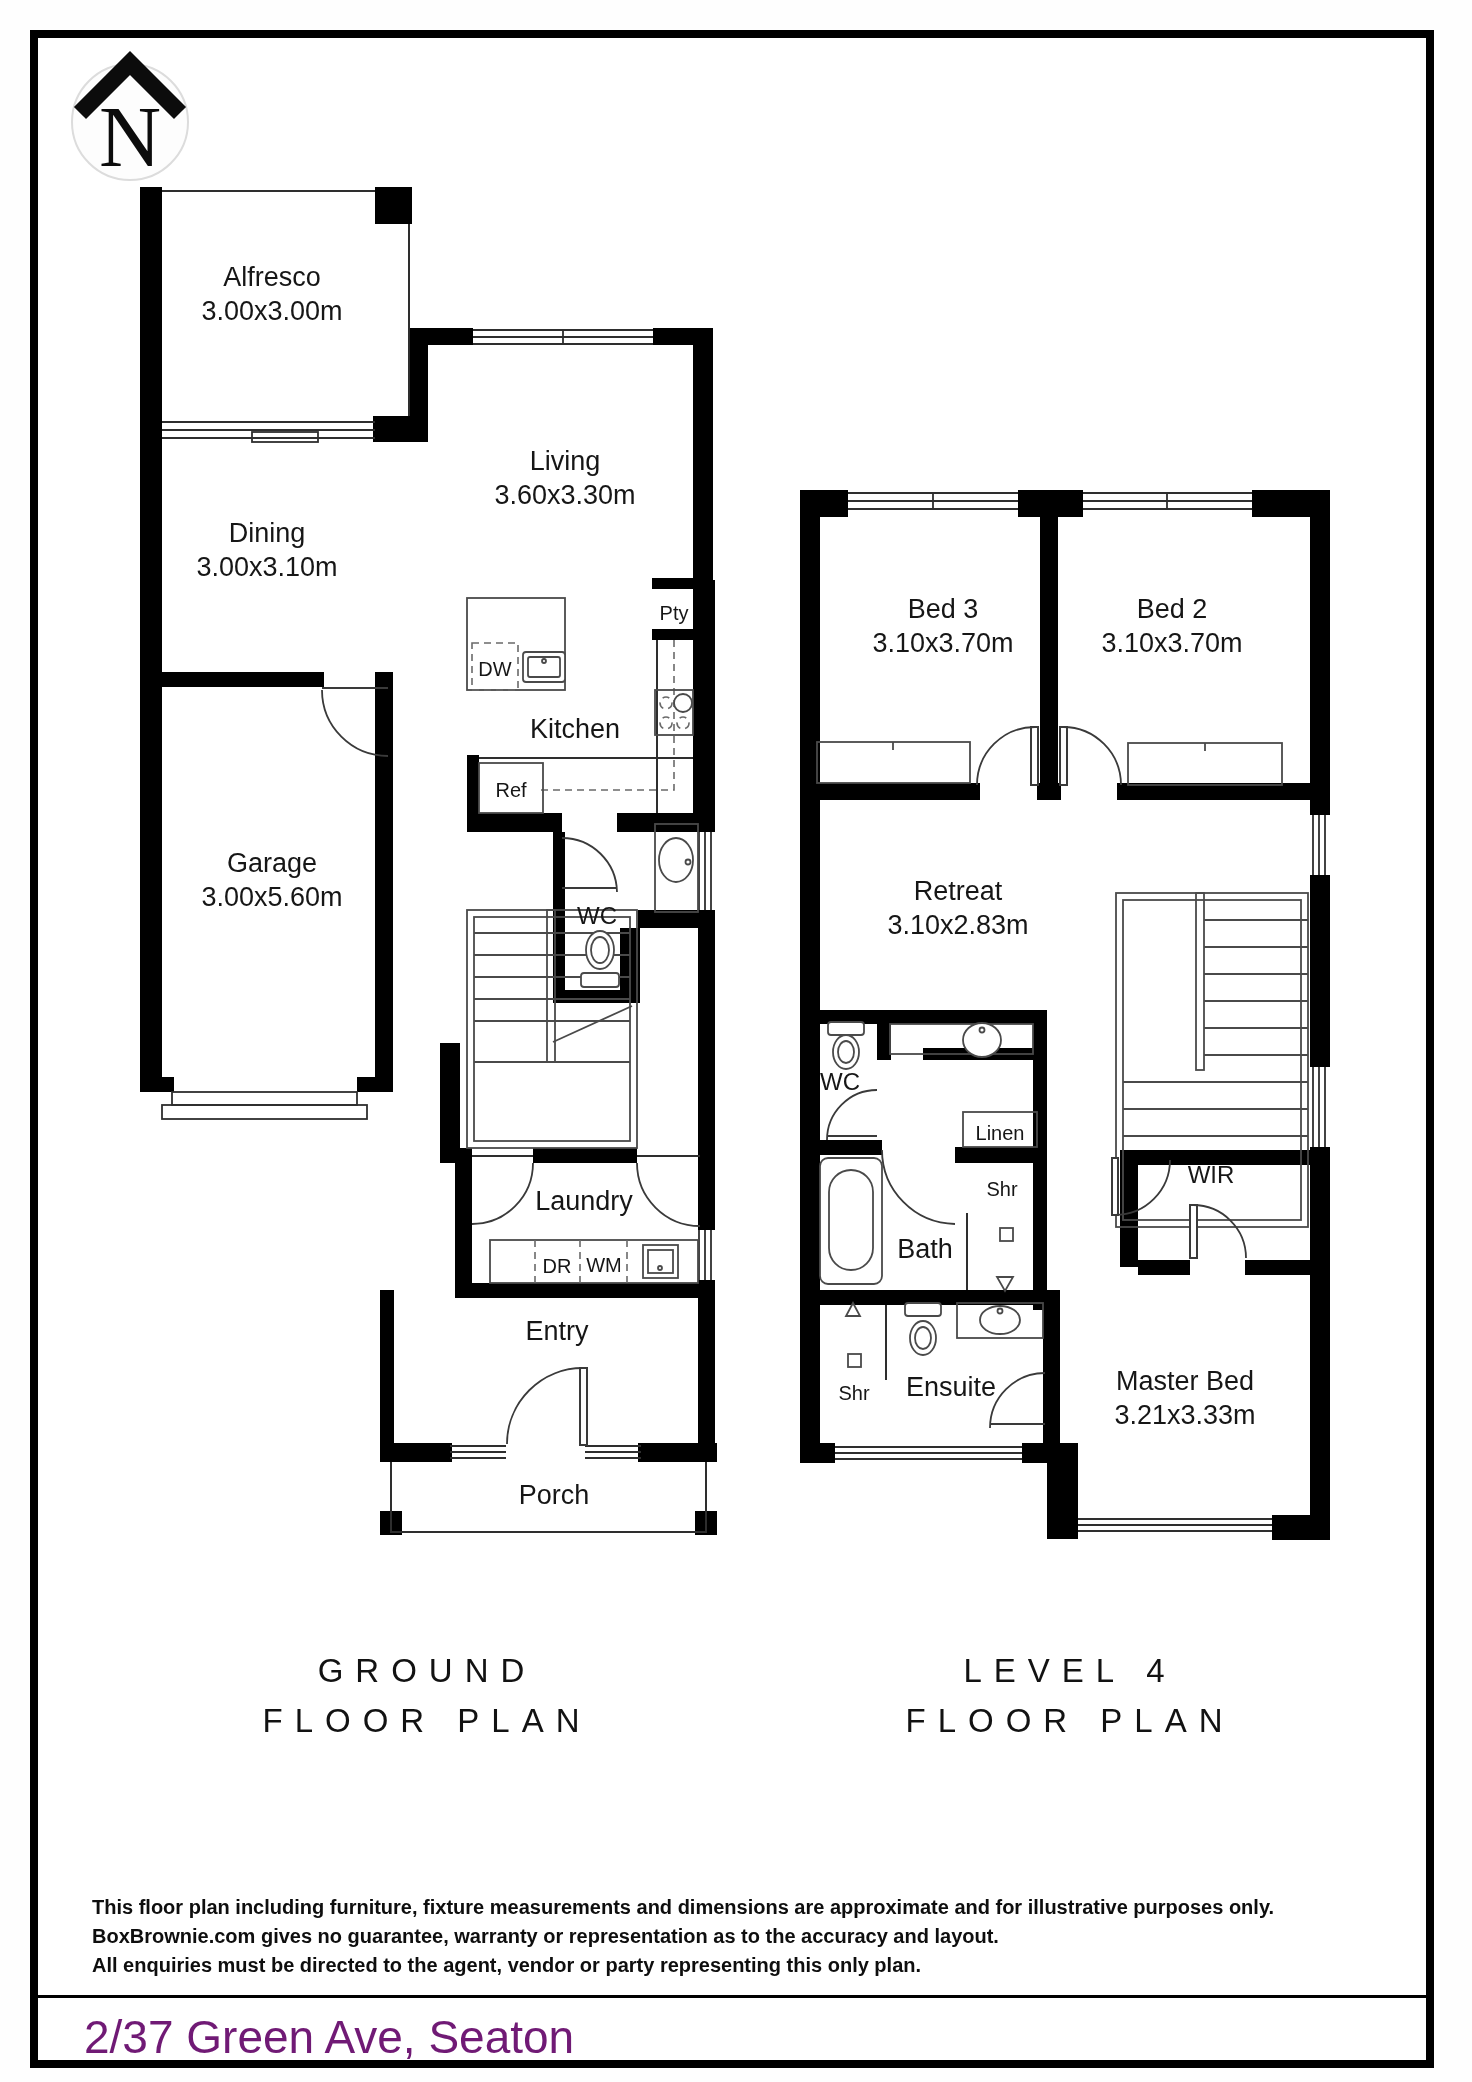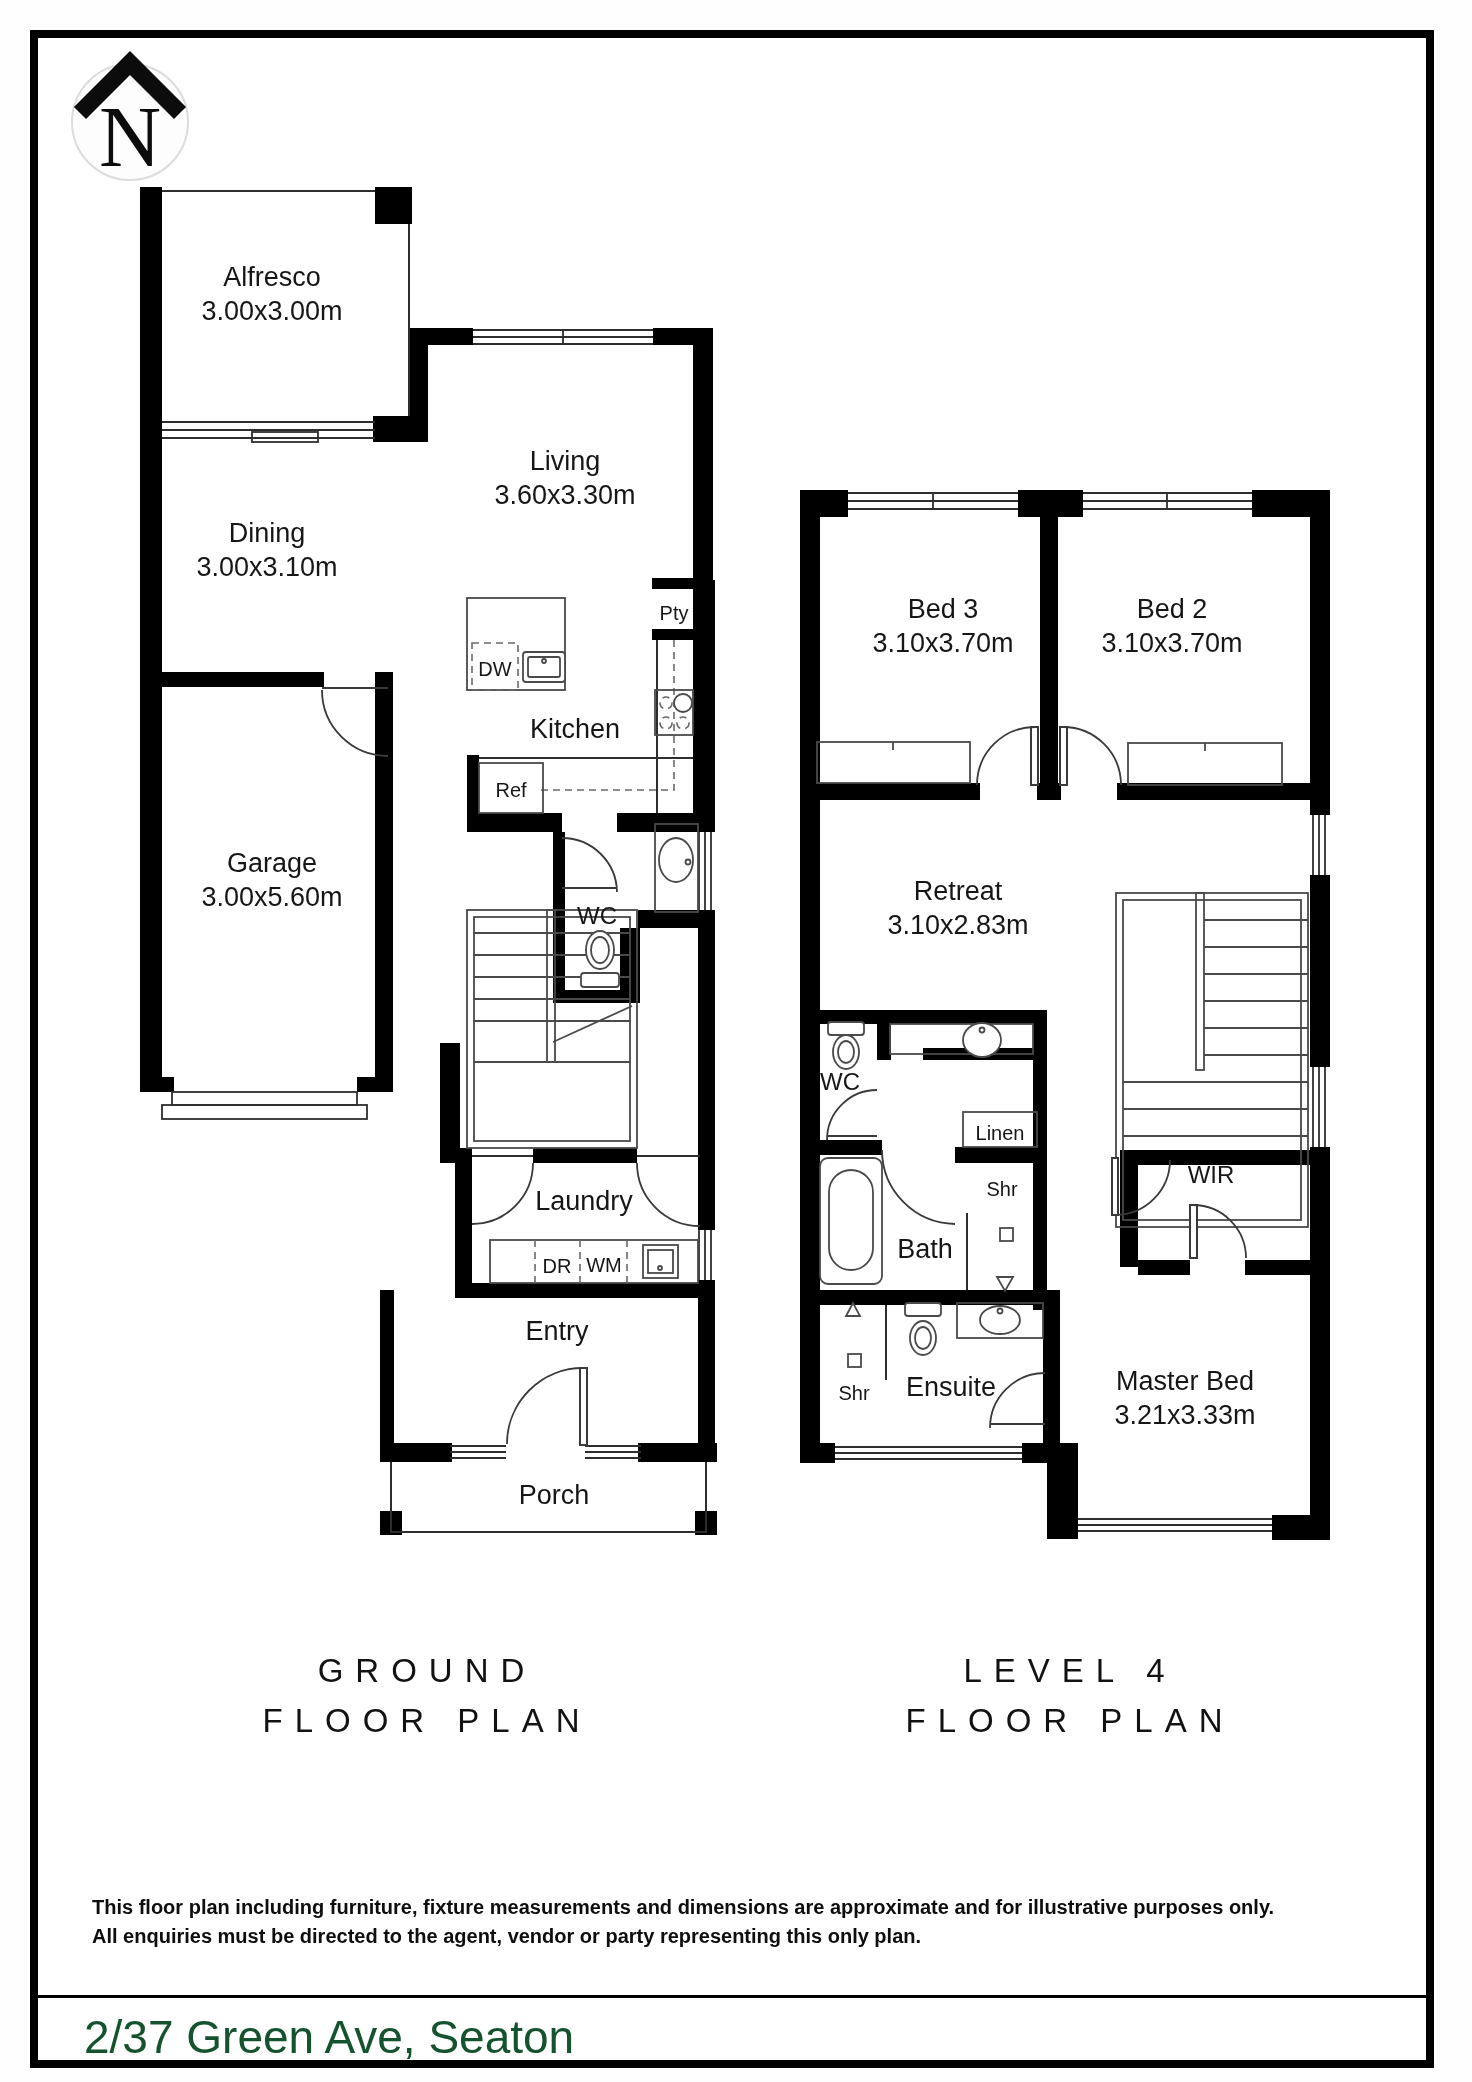--- a/index.html
+++ b/index.html
@@ -25,21 +25,21 @@
   .mlabel{font-size:24px;fill:#161616;text-anchor:middle;}
   .plan-title{
     position:absolute;text-align:center;font-size:33px;color:#121212;
     letter-spacing:12px;line-height:50px;white-space:pre-line;
   }
   .disclaimer{
     position:absolute;left:92px;top:1893px;font-size:20px;color:#0e0e0e;line-height:29px;font-weight:bold;
   }
   .separator{position:absolute;left:30px;top:1995px;width:1404px;height:3px;background:#000;}
   .address{
-    position:absolute;left:84px;top:2010px;font-size:46px;color:#14532d;
+    position:absolute;left:84px;top:2010px;font-size:46px;color:#701a75;
   }
   .north-n{font-family:"Liberation Serif", serif;font-size:86px;fill:#0c0c0c;text-anchor:middle;}
 </style>
 </head>
 <body>
 
 <div class="page">
   <div class="frame"></div>
 
   <svg class="plansvg" width="1472" height="2082" viewBox="0 0 1472 2082">
@@ -349,17 +349,18 @@
     </g>
   </svg>
 
   <div class="plan-title" style="left:122px;top:1646px;width:610px;">GROUND
 FLOOR PLAN</div>
   <div class="plan-title" style="left:790px;top:1646px;width:560px;">LEVEL 4
 FLOOR PLAN</div>
 
   <div class="disclaimer">
     <div>This floor plan including furniture, fixture measurements and dimensions are approximate and for illustrative purposes only.</div>
+    <div>BoxBrownie.com gives no guarantee, warranty or representation as to the accuracy and layout.</div>
     <div>All enquiries must be directed to the agent, vendor or party representing this only plan.</div>
   </div>
   <div class="separator"></div>
   <div class="address">2/37 Green Ave, Seaton</div>
 </div>
 
 </body></html>

